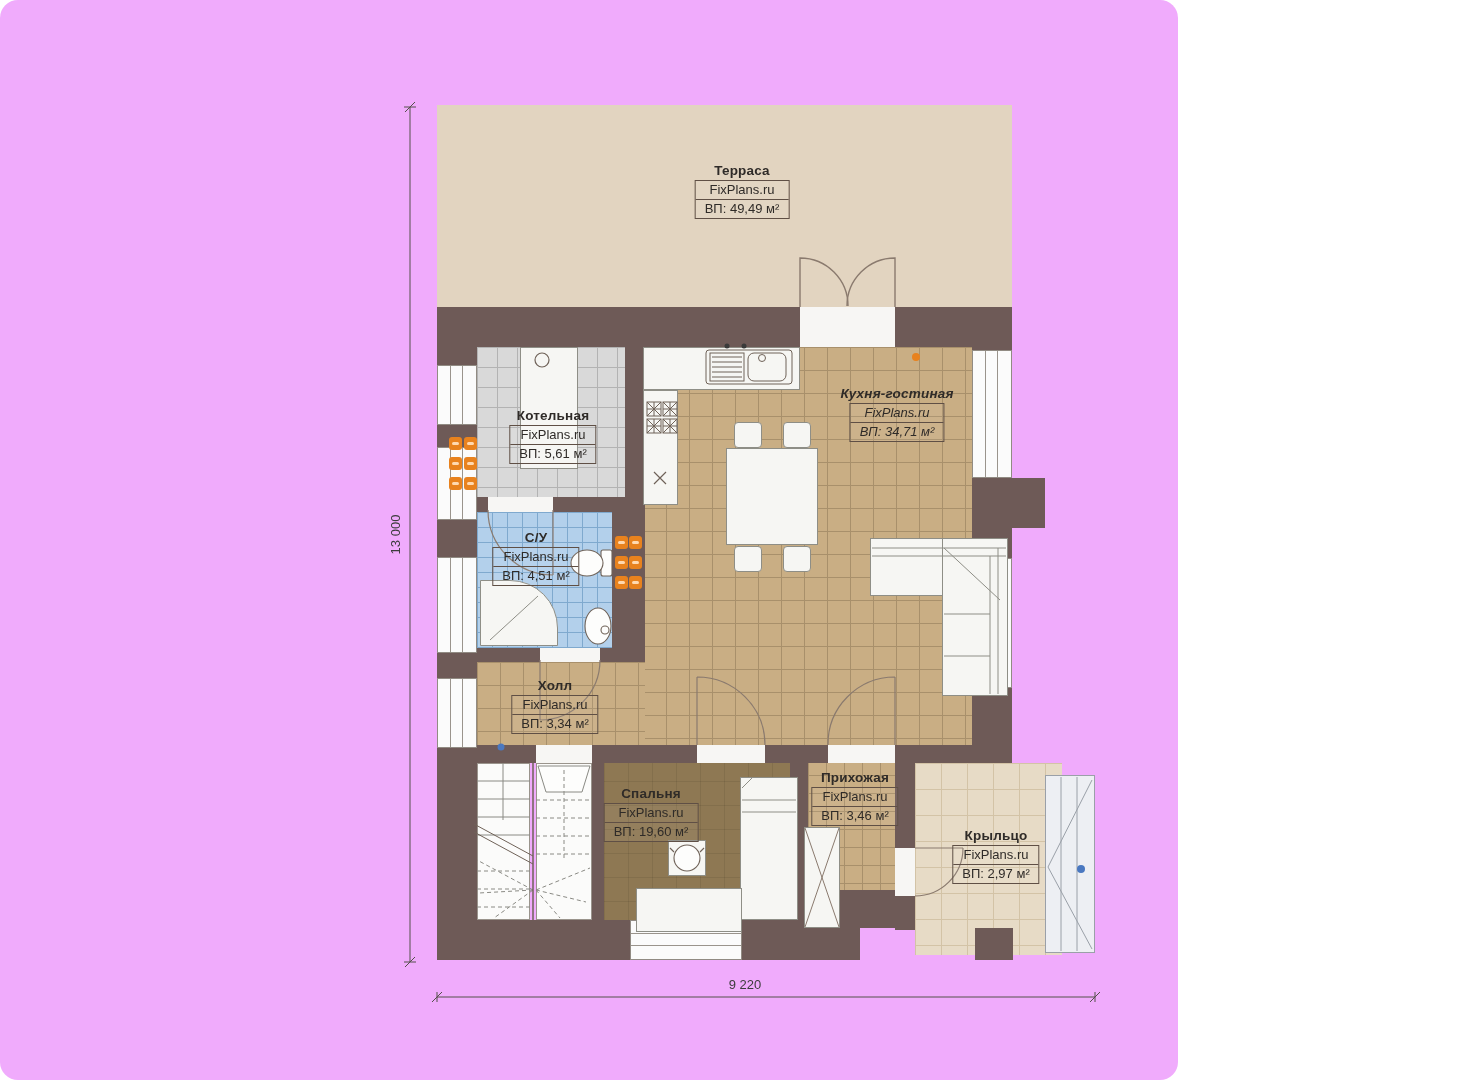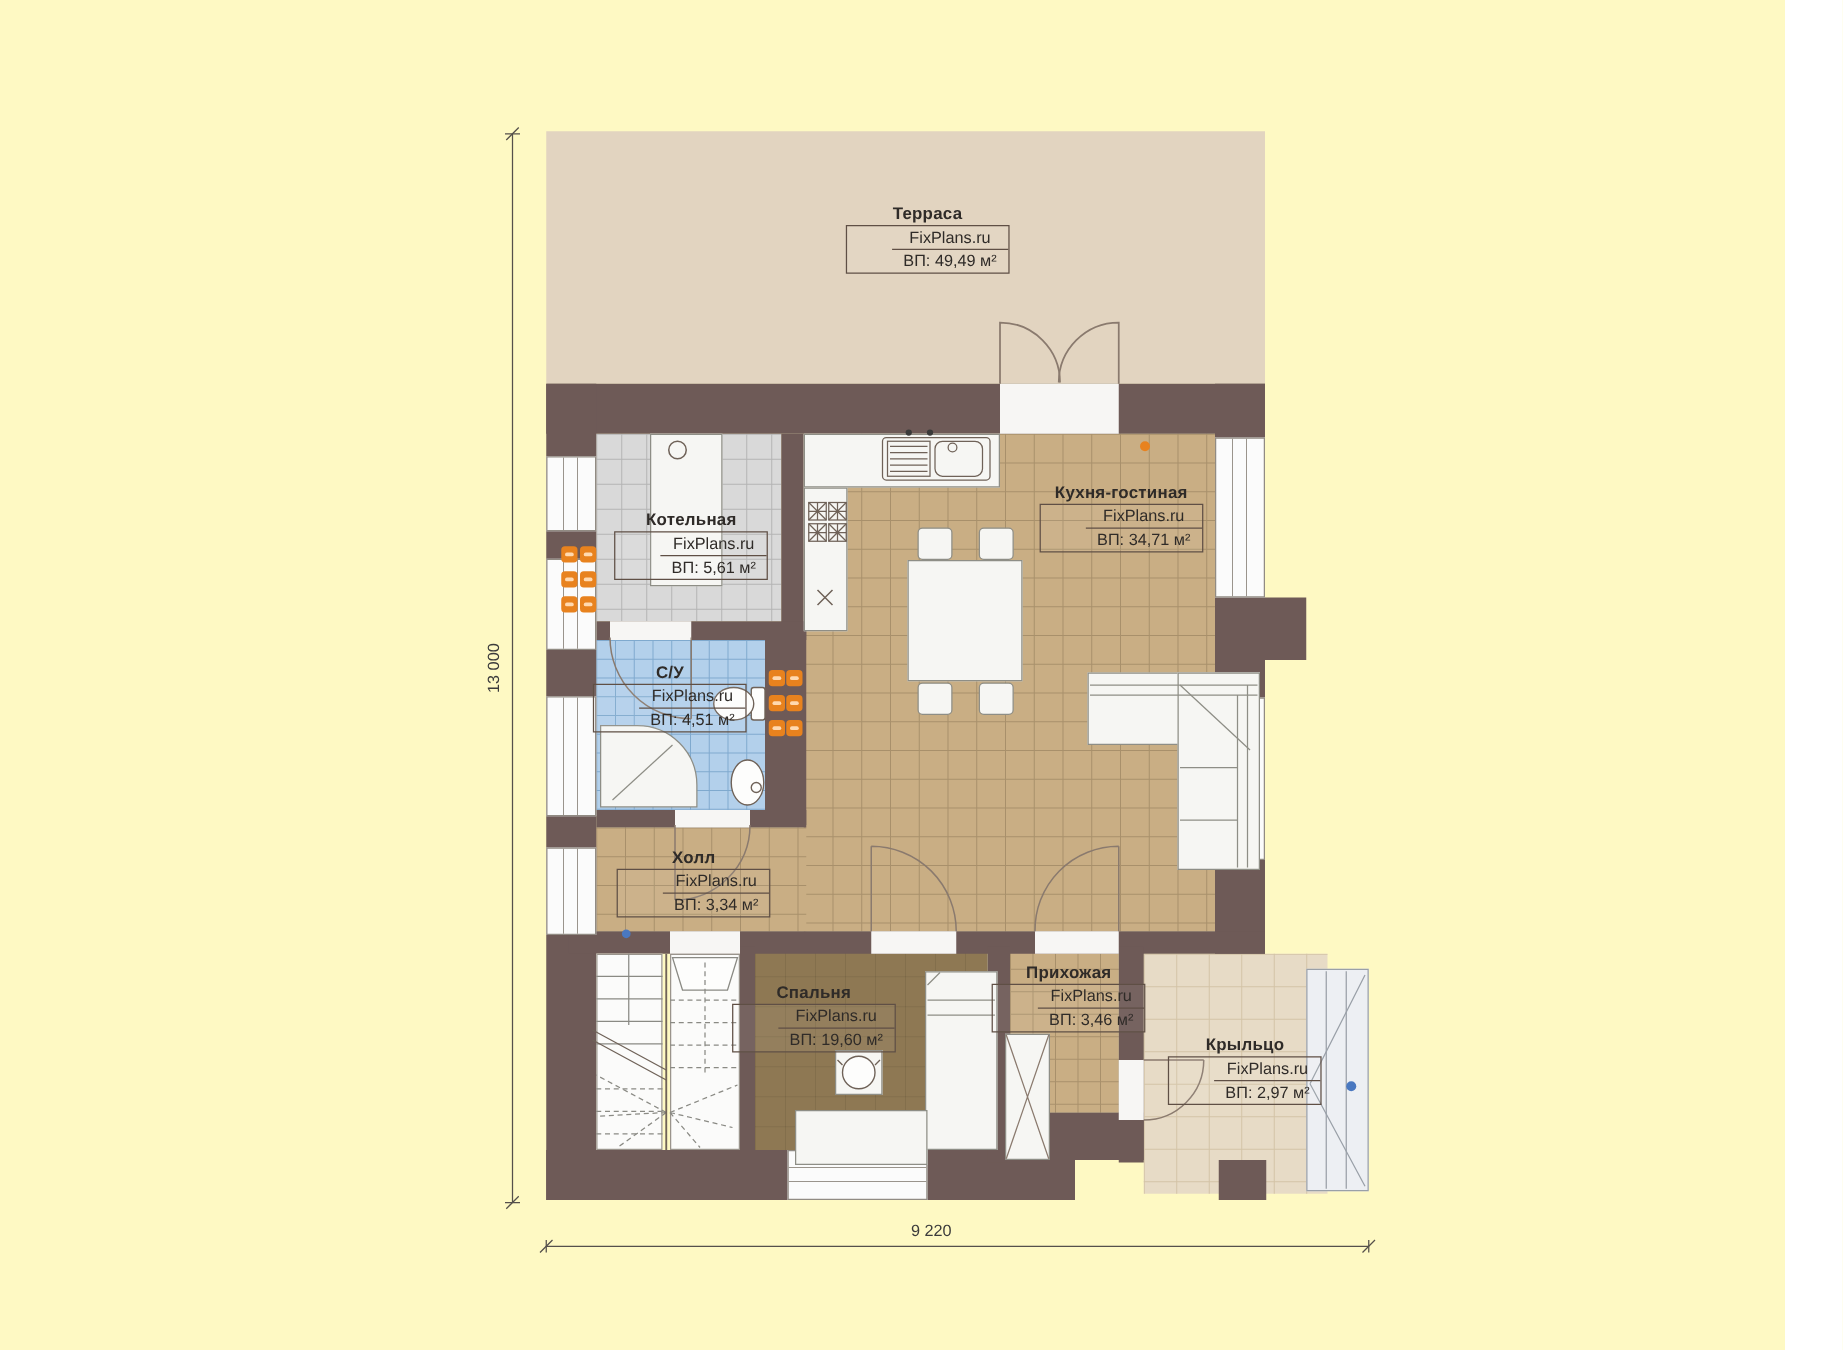--- a/index.html
+++ b/index.html
@@ -1,17 +1,17 @@
 <!DOCTYPE html>
 <html><head>
 <meta charset="utf-8">
 <style>
   html,body { margin:0; padding:0; background:#ffffff; }
-  .page { position:relative; width:1428px; height:1080px; background:#fef9c3; overflow:hidden;
-          font-family:"Liberation Sans", sans-serif; }
+  .page { position:relative; width:1178px; height:1080px; background:#f0abfc; overflow:hidden;
+          font-family:"Liberation Sans", sans-serif;border-radius:18px; }
   
   .floor { position:absolute; z-index:1; }
   .terrace { background:#e2d4c0; }
   .tile-tan { background-color:#c9ae84;
     background-image: linear-gradient(#a8906b 1px, transparent 1px),
                       linear-gradient(90deg,#a8906b 1px, transparent 1px);
     background-size:23px 23px; }
   .tile-small-tan { background-color:#c9ae84;
     background-image: linear-gradient(#a8906b 1px, transparent 1px),
                       linear-gradient(90deg,#a8906b 1px, transparent 1px);
@@ -46,21 +46,21 @@
   
   .furn { position:absolute; z-index:4; background:#f6f6f3; border:1px solid #8e8e86; box-sizing:border-box; }
   .rounded { border-radius:4px; }
   .shower-tray { border-radius:0 48px 0 0; }
   .stair-flight { position:absolute; z-index:4; background:#fbfbfa; border:1px solid #9a948c; box-sizing:border-box; }
   
   .overlay { position:absolute; left:0; top:0; z-index:5; pointer-events:none; }
   
   .room-label { position:absolute; z-index:6; transform:translateX(-50%); text-align:center; color:#2f2b28; white-space:nowrap; }
   .room-label .rname { font-weight:bold; font-size:13.5px; margin-bottom:2px; letter-spacing:.2px; }
-  .room-label .rbox { display:inline-block; border:1px solid #5f4f45; font-size:13px; background:rgba(255,255,255,0.06);padding-left:36px; }
+  .room-label .rbox { display:inline-block; border:1px solid #5f4f45; font-size:13px; background:rgba(255,255,255,0.06); }
   .room-label .wm { padding:1px 9px 2px; border-bottom:1px solid #5f4f45; }
   .room-label .ar { padding:1px 9px 2px; }
   .dim-text { position:absolute; z-index:6; font-size:13px; color:#3c3c3c; }
   .dim-v { transform:rotate(-90deg); transform-origin:center; }
 </style>
 </head>
 <body>
 
 <div class="page">
 
@@ -253,21 +253,21 @@
   <div class="room-label" style="left:742px; top:163px;">
     <div class="rname">Терраса</div>
     <div class="rbox"><div class="wm">FixPlans.ru</div>
       <div class="ar">ВП: 49,49 м²</div></div>
   </div>
   <div class="room-label" style="left:553px; top:408px;">
     <div class="rname">Котельная</div>
     <div class="rbox"><div class="wm">FixPlans.ru</div>
       <div class="ar">ВП: 5,61 м²</div></div>
   </div>
-  <div class="room-label" style="left:897px; top:386px;">
+  <div class="room-label" style="left:897px; top:386px;font-style:italic;">
     <div class="rname">Кухня-гостиная</div>
     <div class="rbox"><div class="wm">FixPlans.ru</div>
       <div class="ar">ВП: 34,71 м²</div></div>
   </div>
   <div class="room-label" style="left:536px; top:530px;">
     <div class="rname">С/У</div>
     <div class="rbox"><div class="wm">FixPlans.ru</div>
       <div class="ar">ВП: 4,51 м²</div></div>
   </div>
   <div class="room-label" style="left:555px; top:678px;">

